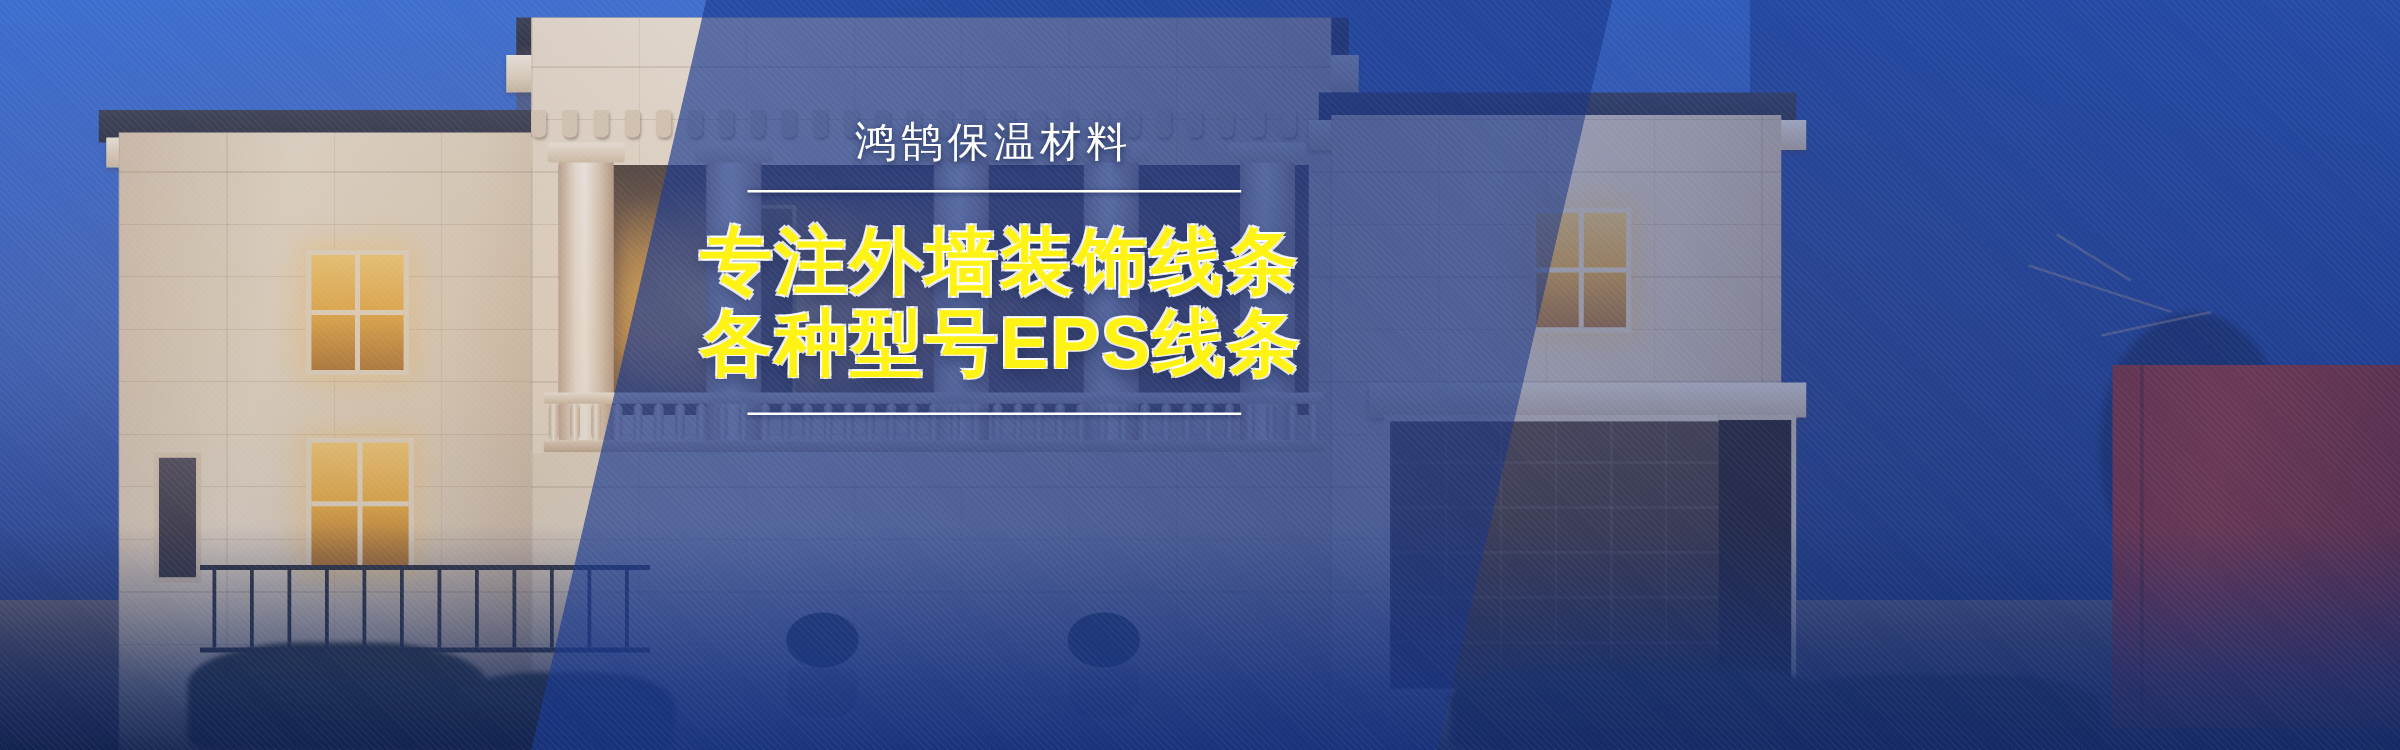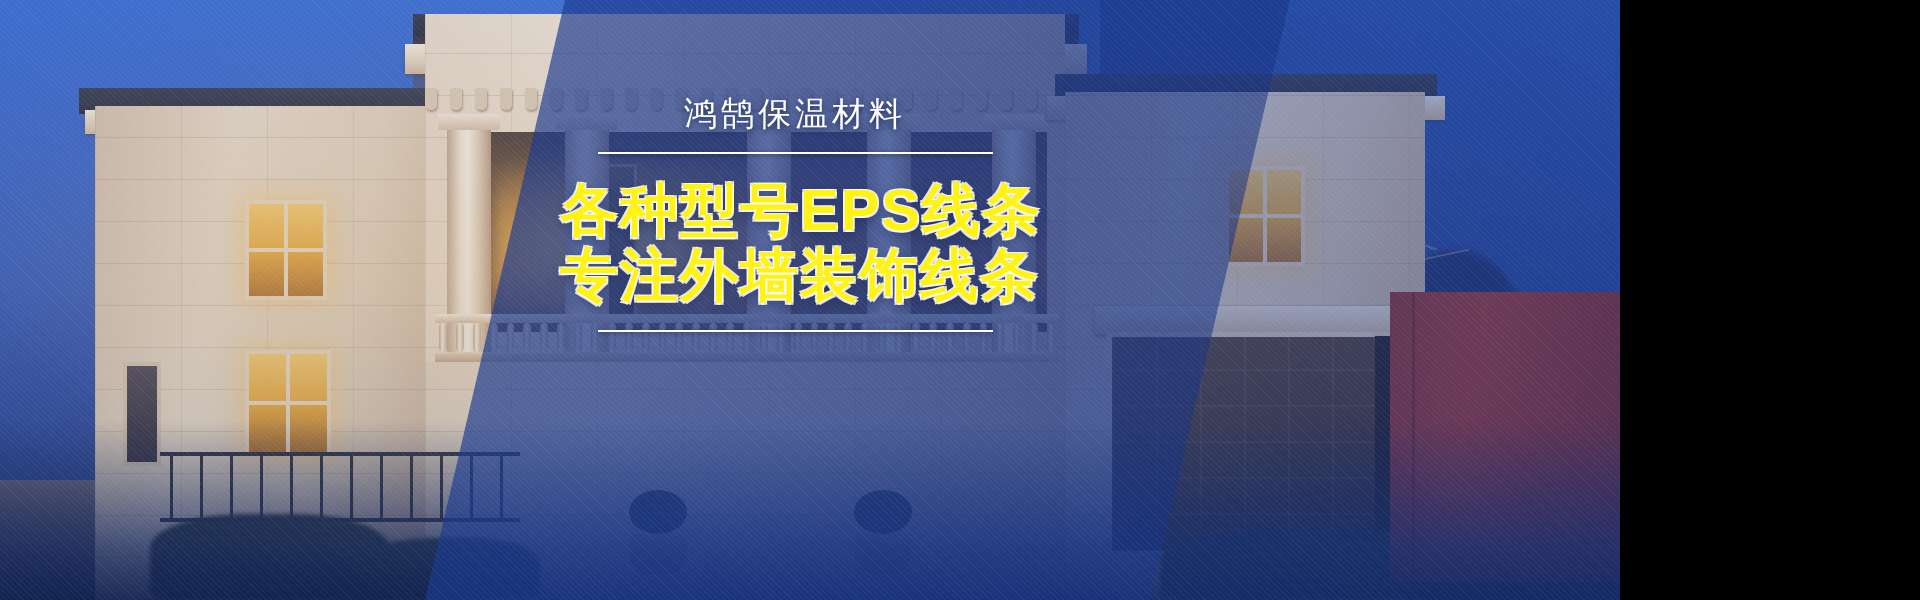--- a/index.html
+++ b/index.html
@@ -1,20 +1,20 @@
 <!DOCTYPE html>
 <html><head>
 <meta charset="utf-8">
 <style>
   html,body{margin:0;padding:0;background:#000;}
   body{font-family:"Liberation Sans","DejaVu Sans",sans-serif;}
 
   .banner{
     position:relative;
-    width:1620px;height:600px;
+    width:1920px;height:600px;
     overflow:hidden;
     background:#3a6bd0;
   }
 
   
   .photo{position:absolute;inset:0;overflow:hidden;}
 
   
   .sky{
     position:absolute;inset:0;
@@ -468,22 +468,22 @@
 
   <div class="hatch"></div>
 
   <div class="content">
 
     <div class="brand">鸿鹄保温材料</div>
 
     <div class="rule"></div>
 
     <div class="headline">
+      <div class="hl">专注外墙装饰线条</div>
       <div class="hl">各种型号EPS线条</div>
-      <div class="hl">专注外墙装饰线条</div>
     </div>
 
     <div class="rule-b"></div>
 
 
   </div>
 
 </div>
 
 </body></html>

